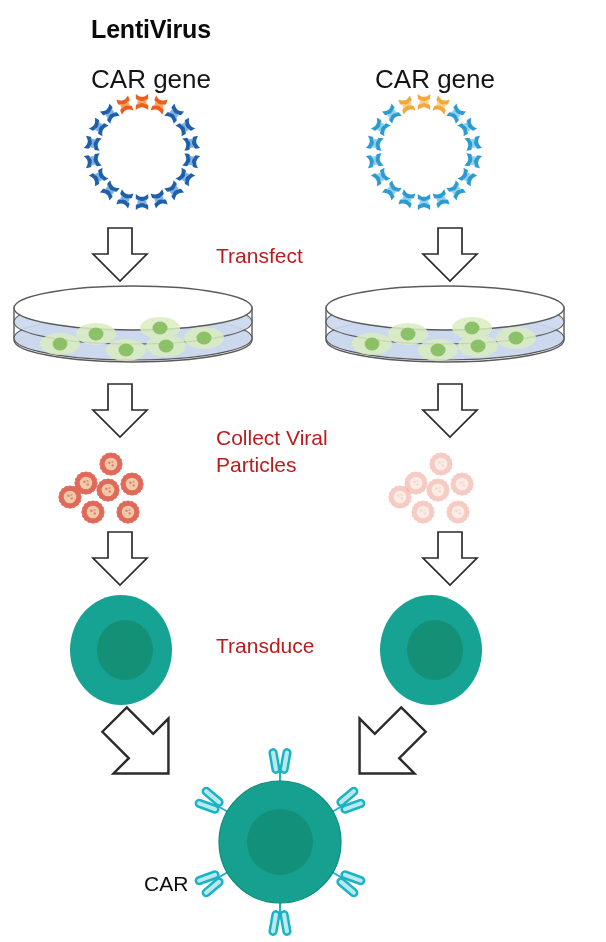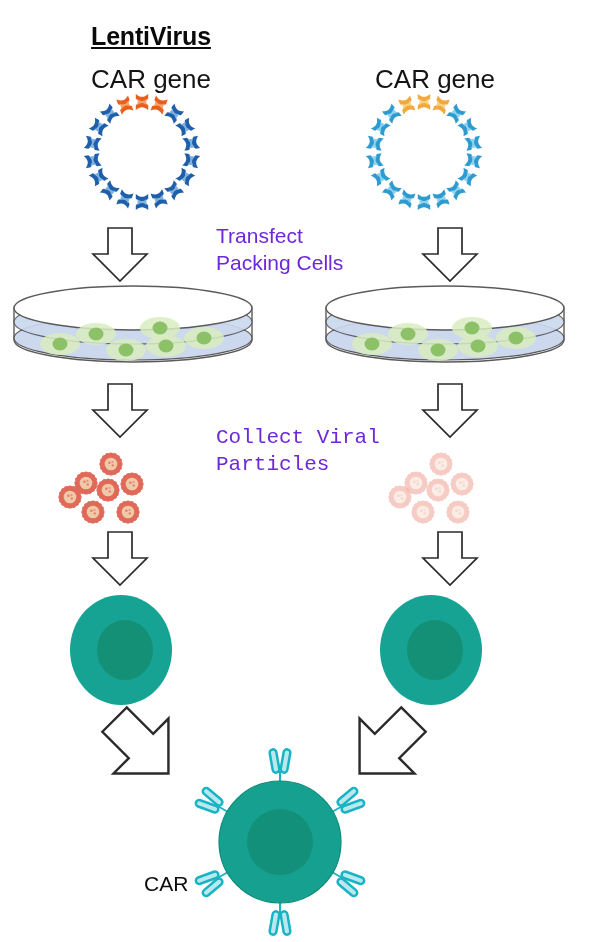--- a/index.html
+++ b/index.html
@@ -32,41 +32,42 @@
   .sub-label {
     font-size: 26px;
     font-weight: normal;
     color: #141414;
     text-align: center;
     white-space: nowrap;
   }
   .step-label {
     font-size: 21px;
     font-weight: normal;
-    color: #6d28d9;
+    color: #b91c1c;
     line-height: 1.30;
     text-align: left;
     white-space: nowrap;
+    margin-top: 20px;
   }
   .car-label {
     font-size: 21px;
     font-weight: normal;
     color: #0d0d0d;
     white-space: nowrap;
   }
 
   
   .svgbox { display: block; }
 </style>
 </head>
 <body>
 
 <div id="figure">
 
-  <div class="abs col-title" style="left:31px; top:22px; width:240px;text-decoration:underline;">LentiVirus</div>
+  <div class="abs col-title" style="left:31px; top:15px; width:240px;">LentiVirus</div>
 
   <div class="abs sub-label" style="left:31px; top:64px; width:240px;">CAR gene</div>
   <div class="abs sub-label" style="left:315px; top:64px; width:240px;">CAR gene</div>
 
   <div class="abs" style="left:76px; top:92px;">
     <svg class="svgbox" width="132" height="118" viewBox="0 0 132 118">
       <g id="plasmid-left">
           <g transform="translate(66.00,10.00) rotate(0.00)">
             <path d="M -6.2 -8 C -1.5 -4.2 1.5 -4.2 6.2 -8 L 6.2 -3.2 C 1.5 0.6 -1.5 0.6 -6.2 -3.2 Z" fill="#e8601c"></path>
             <path d="M -6.2 8 C -1.5 4.2 1.5 4.2 6.2 8 L 6.2 3.2 C 1.5 -0.6 -1.5 -0.6 -6.2 3.2 Z" fill="#e8601c"></path>
@@ -262,21 +263,20 @@
       <polygon points="20,2 44,2 44,28 59,28 32,55 5,28 20,28" fill="#ffffff" stroke="#2b2b2b" stroke-width="1.7" stroke-linejoin="miter"></polygon>
     </svg>
   </div>
   <div class="abs" style="left:418px; top:226px;">
     <svg class="svgbox" width="64" height="58" viewBox="0 0 64 58">
       <polygon points="20,2 44,2 44,28 59,28 32,55 5,28 20,28" fill="#ffffff" stroke="#2b2b2b" stroke-width="1.7" stroke-linejoin="miter"></polygon>
     </svg>
   </div>
   <div class="abs step-label" style="left:216px; top:222px;">
     <div>Transfect</div>
-    <div>Packing Cells</div>
   </div>
 
   <div class="abs" style="left:8px; top:282px;">
     <svg class="svgbox" width="250" height="92" viewBox="0 0 250 92">
       <g class="dish">
           <path d="M 6 26 L 6 58 A 119 22 0 0 0 244 58 L 244 26 Z" fill="#ffffff" stroke="#5a5a5a" stroke-width="1.4"></path>
           <ellipse cx="125" cy="56" rx="119" ry="22" fill="#ccd8ee" stroke="#5a5a5a" stroke-width="1.2"></ellipse>
           <ellipse cx="125" cy="40" rx="119" ry="22" fill="#ccd8ee" stroke="#5a5a5a" stroke-width="1.2" opacity="0.92"></ellipse>
           <ellipse cx="125" cy="26" rx="119" ry="22" fill="#ffffff" stroke="#5a5a5a" stroke-width="1.4"></ellipse>
           <ellipse cx="52" cy="62" rx="20" ry="11" fill="#d8ecc0" opacity="0.85"></ellipse>
@@ -320,21 +320,21 @@
   <div class="abs" style="left:88px; top:382px;">
     <svg class="svgbox" width="64" height="58" viewBox="0 0 64 58">
       <polygon points="20,2 44,2 44,28 59,28 32,55 5,28 20,28" fill="#ffffff" stroke="#2b2b2b" stroke-width="1.7" stroke-linejoin="miter"></polygon>
     </svg>
   </div>
   <div class="abs" style="left:418px; top:382px;">
     <svg class="svgbox" width="64" height="58" viewBox="0 0 64 58">
       <polygon points="20,2 44,2 44,28 59,28 32,55 5,28 20,28" fill="#ffffff" stroke="#2b2b2b" stroke-width="1.7" stroke-linejoin="miter"></polygon>
     </svg>
   </div>
-  <div class="abs step-label" style="left:216px; top:424px;font-family:Liberation Mono, monospace;">
+  <div class="abs step-label" style="left:216px; top:404px;">
     <div>Collect Viral</div>
     <div>Particles</div>
   </div>
 
   <div class="abs" style="left:56px; top:450px;">
     <svg class="svgbox" width="110" height="92" viewBox="0 0 110 92">
       <g class="virus-cluster">
           <g transform="translate(55,14)" opacity="1">
             <circle cx="9.00" cy="0.00" r="2.6" fill="#e06a5a"></circle>
             <circle cx="8.31" cy="3.44" r="2.6" fill="#e06a5a"></circle>
@@ -684,20 +684,21 @@
       <ellipse class="mac-nucleus" cx="62" cy="58" rx="28" ry="30" fill="#149076"></ellipse>
     </svg>
   </div>
   <div class="abs" style="left:373px; top:592px;">
     <svg class="svgbox" width="116" height="116" viewBox="0 0 116 116">
       <ellipse class="mac-membrane" cx="58" cy="58" rx="51" ry="55" fill="#17a394"></ellipse>
       <ellipse class="mac-nucleus" cx="62" cy="58" rx="28" ry="30" fill="#149076"></ellipse>
     </svg>
   </div>
   <div class="abs step-label" style="left:216px; top:612px;">
+    <div>Transduce</div>
   </div>
 
   <div class="abs" style="left:96px; top:702px;">
     <svg class="svgbox" width="92" height="90" viewBox="0 0 64 58">
       <g transform="rotate(-45 32 29)">
         <polygon points="20,2 44,2 44,28 59,28 32,55 5,28 20,28" fill="#ffffff" stroke="#2b2b2b" stroke-width="1.7" stroke-linejoin="miter"></polygon>
       </g>
     </svg>
   </div>
   <div class="abs" style="left:340px; top:702px;">

